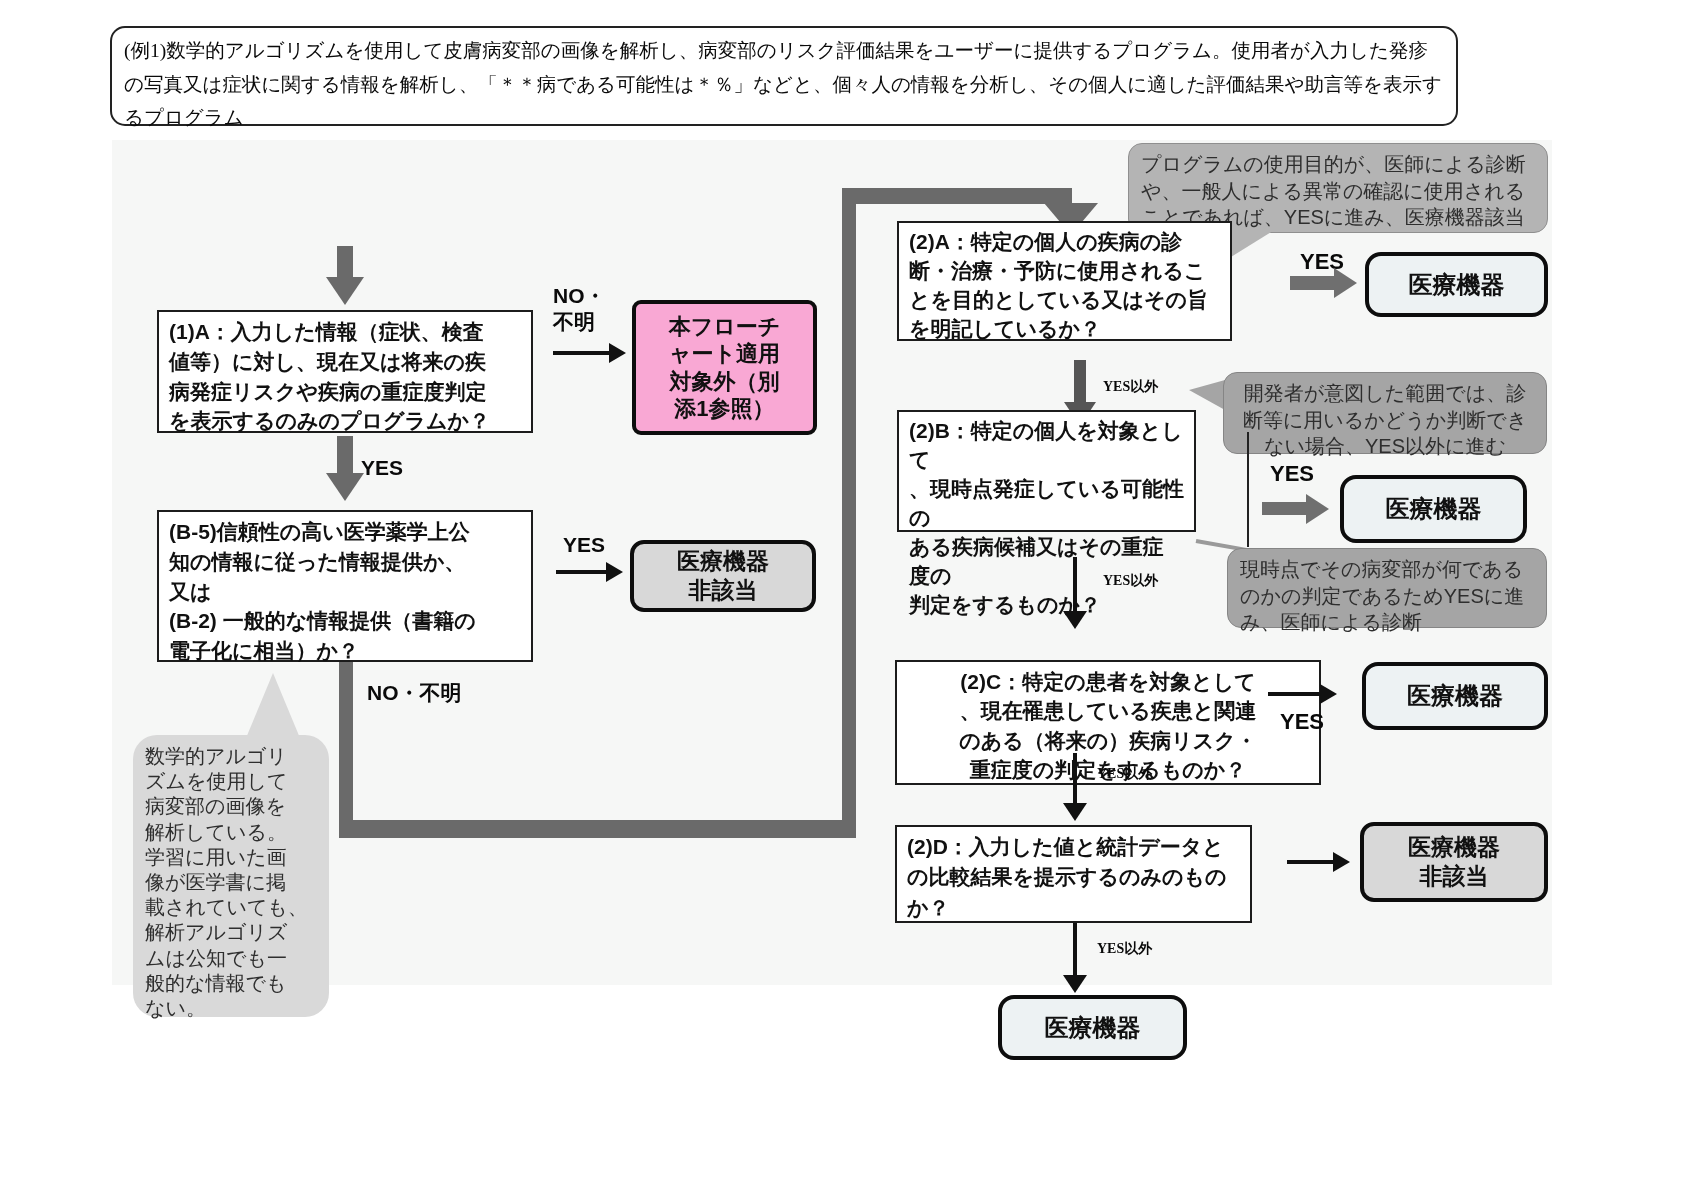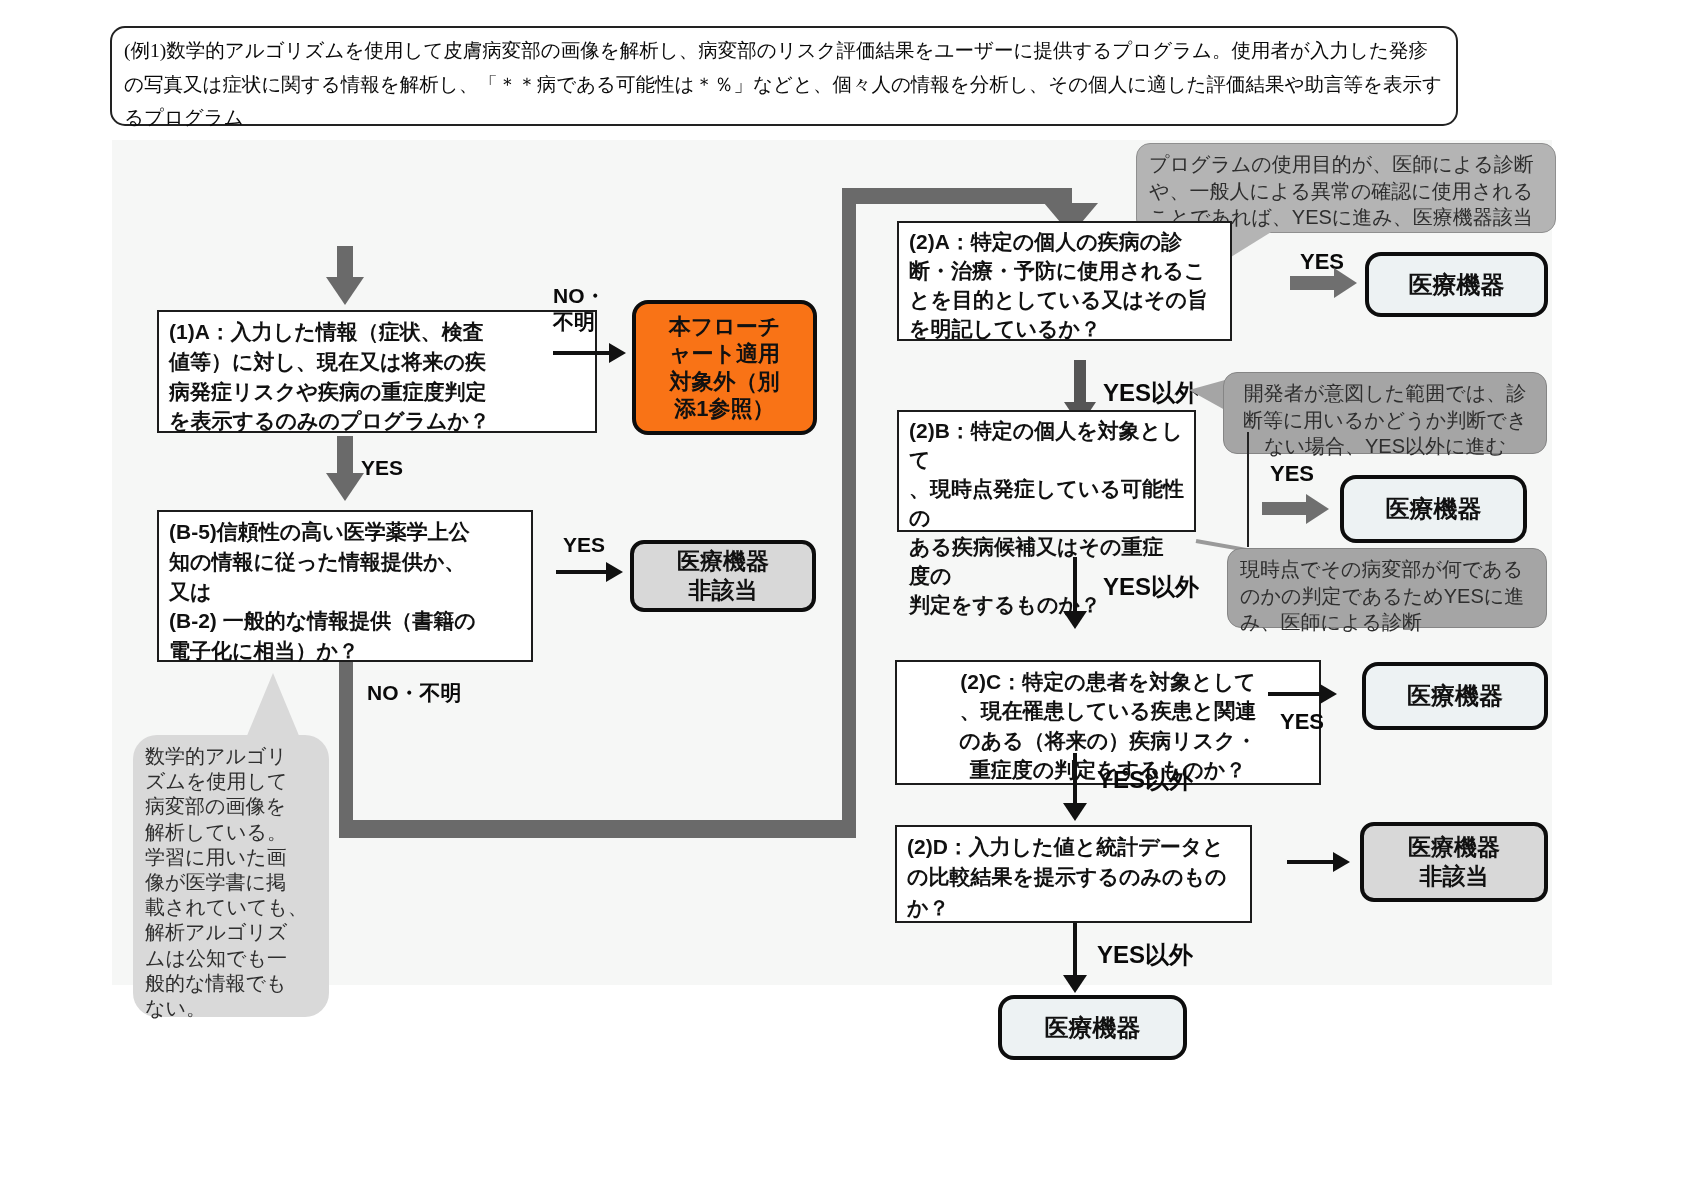--- a/index.html
+++ b/index.html
@@ -21,33 +21,33 @@
     background:#fff;border:2px solid #1c1c1c;
     font-weight:bold;font-size:21px;line-height:1.42;
     padding:5px 10px;white-space:pre-line;
   }
   
   .term{
     border:4px solid #0d0d0d;border-radius:16px;background:#edf2f3;
     display:flex;align-items:center;justify-content:center;text-align:center;
     font-weight:bold;font-size:24px;line-height:1.25;white-space:pre-line;
   }
-  .term.white{background:#f97316;border-radius:16px;}
+  .term.white{background:#f9a8d4;border-radius:9px;}
   .term.gray{background:#d8d8d8;border-radius:14px;}
   .term.start{background:#e9eff1;font-size:23px;}
   
   .lbl{font-weight:bold;font-size:21px;color:#0a0a0a;white-space:pre-line;line-height:1.25;}
-  .lbl.small{font-size:24px;}
+  .lbl.small{font-size:14px;font-family:Liberation Serif, serif;}
   
   .bubble{
     border-radius:14px;color:#2e2e2e;font-size:20px;line-height:1.33;
     padding:7px 12px;white-space:pre-line;
   }
   .bubble.light{background:#d9d9d9;line-height:1.26;padding:9px 12px;border-radius:24px;}
-  .bubble.mid{background:#b4b4b4;border:1px solid #8f8f8f;margin-left:8px;}
+  .bubble.mid{background:#b4b4b4;border:1px solid #8f8f8f;}
   .bubble.dark{background:#a5a5a5;border:1px solid #858585;text-align:center;}
   
   .rect{position:absolute;}
   .tri{position:absolute;width:0;height:0;}
 </style>
 </head>
 <body>
 
 <div id="stage">
 
@@ -58,21 +58,21 @@
   <div class="rect" style="left:339px;top:662px;width:14px;height:166px;background:#6a6a6a;"></div>
   <div class="rect" style="left:339px;top:820px;width:517px;height:18px;background:#6a6a6a;"></div>
   <div class="rect" style="left:842px;top:188px;width:14px;height:650px;background:#6a6a6a;"></div>
   <div class="rect" style="left:842px;top:188px;width:230px;height:16px;background:#6a6a6a;"></div>
   <div class="tri" style="left:1044px;top:203px;border-left:27px solid transparent;border-right:27px solid transparent;border-top:32px solid #6a6a6a;"></div>
 
 
   <div class="rect" style="left:337px;top:246px;width:16px;height:32px;background:#6a6a6a;"></div>
   <div class="tri" style="left:326px;top:277px;border-left:19px solid transparent;border-right:19px solid transparent;border-top:28px solid #6a6a6a;"></div>
 
-  <div class="abs qbox" style="left:157px;top:310px;width:440px;height:123px;">(1)A：入力した情報（症状、検査
+  <div class="abs qbox" style="left:157px;top:310px;width:376px;height:123px;">(1)A：入力した情報（症状、検査
 値等）に対し、現在又は将来の疾
 病発症リスクや疾病の重症度判定
 を表示するのみのプログラムか？</div>
 
   <div class="abs lbl" style="left:553px;top:283px;width:92px;">NO・
 不明</div>
   <div class="rect" style="left:553px;top:351px;width:56px;height:4px;background:#111;"></div>
   <div class="tri" style="left:609px;top:343px;border-top:10px solid transparent;border-bottom:10px solid transparent;border-left:17px solid #111;"></div>
 
   <div class="abs term white" style="left:632px;top:300px;width:185px;height:135px;font-size:22px;">本フローチ

